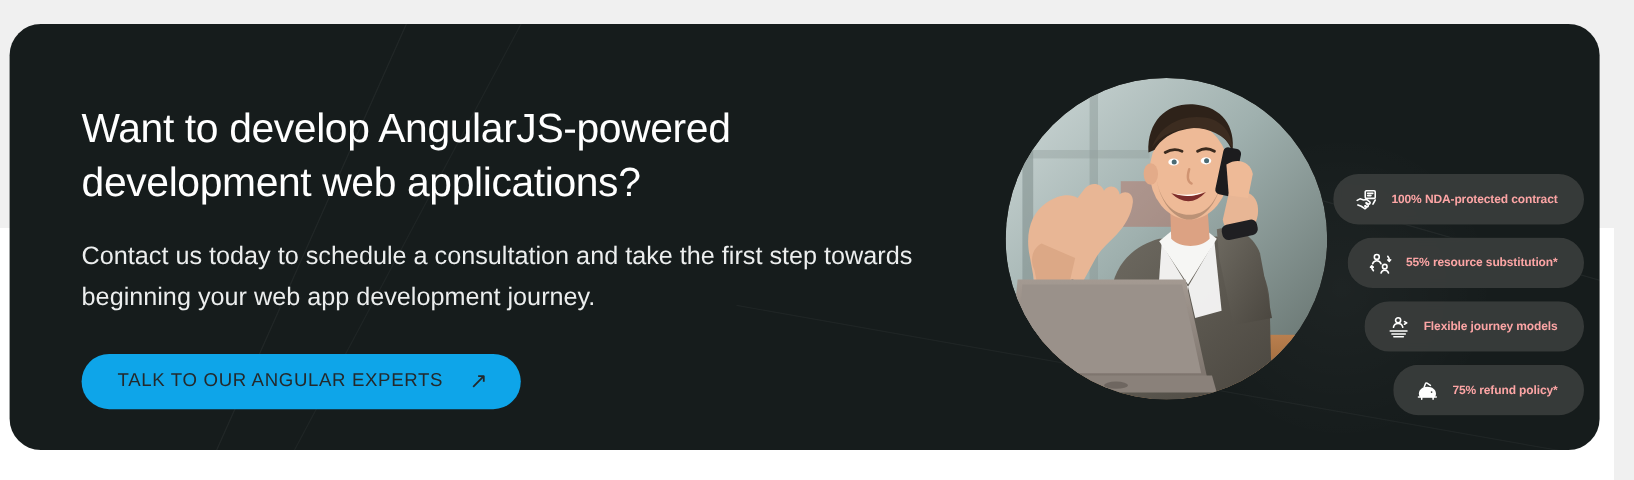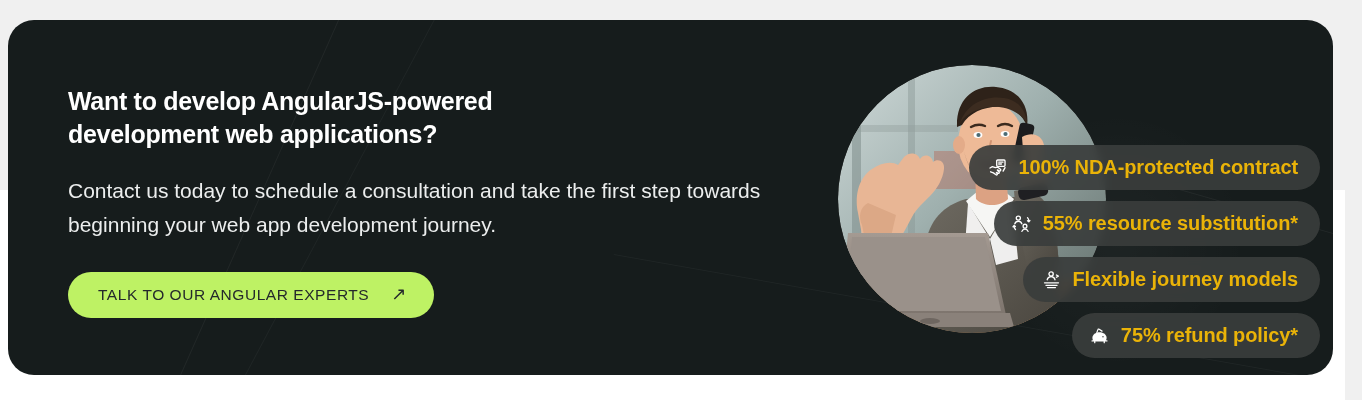--- a/index.html
+++ b/index.html
@@ -44,40 +44,40 @@
     left:980px; top:90px; width:260px; height:260px; border-radius:50%;
     background:radial-gradient(circle,rgba(255,255,255,0.035) 0%,rgba(255,255,255,0) 70%);
   }
 
   
   .copy{
     position:absolute; left:60px; top:65px; width:740px;
   }
   .headline{
     color:#ffffff;
-    font-size:25px;
-    font-weight:700;
+    font-size:34px;
+    font-weight:400;
     line-height:1.33;
     letter-spacing:-0.3px;
   }
   .subcopy{
     margin-top:22px;
     color:#eceeee;
     font-size:21px;
     line-height:1.62;
     font-weight:400;
     max-width:710px;
   }
   .cta-button{
     display:inline-flex;
     align-items:center;
     gap:22px;
     margin-top:30px;
     padding:14px 28px 14px 30px;
-    background:#bef264;
+    background:#0ea5e9;
     border:none;
     border-radius:40px;
     cursor:pointer;
     font-family:"Liberation Sans", sans-serif;
   }
   .cta-button .label{
     color:#24292b;
     font-size:15.5px;
     letter-spacing:0.55px;
     font-weight:400;
@@ -116,22 +116,22 @@
     display:flex;
     align-items:center;
     gap:11px;
     padding:11px 22px 11px 18px;
     background:rgba(58,61,60,0.92);
     border-radius:30px;
     backdrop-filter:blur(4px);
     white-space:nowrap;
   }
   .pill .pill-label{
-    color:#eab308;
-    font-size:20px;
+    color:#fca5a5;
+    font-size:10px;
     font-weight:600;
     letter-spacing:-0.1px;
   }
   .pill .pill-icon{
     display:flex; align-items:center; justify-content:center;
     width:20px; height:20px; flex:0 0 20px;
     color:#ffffff;
   }
   .pill .pill-icon svg{ width:19px; height:19px; display:block; }
 </style>

